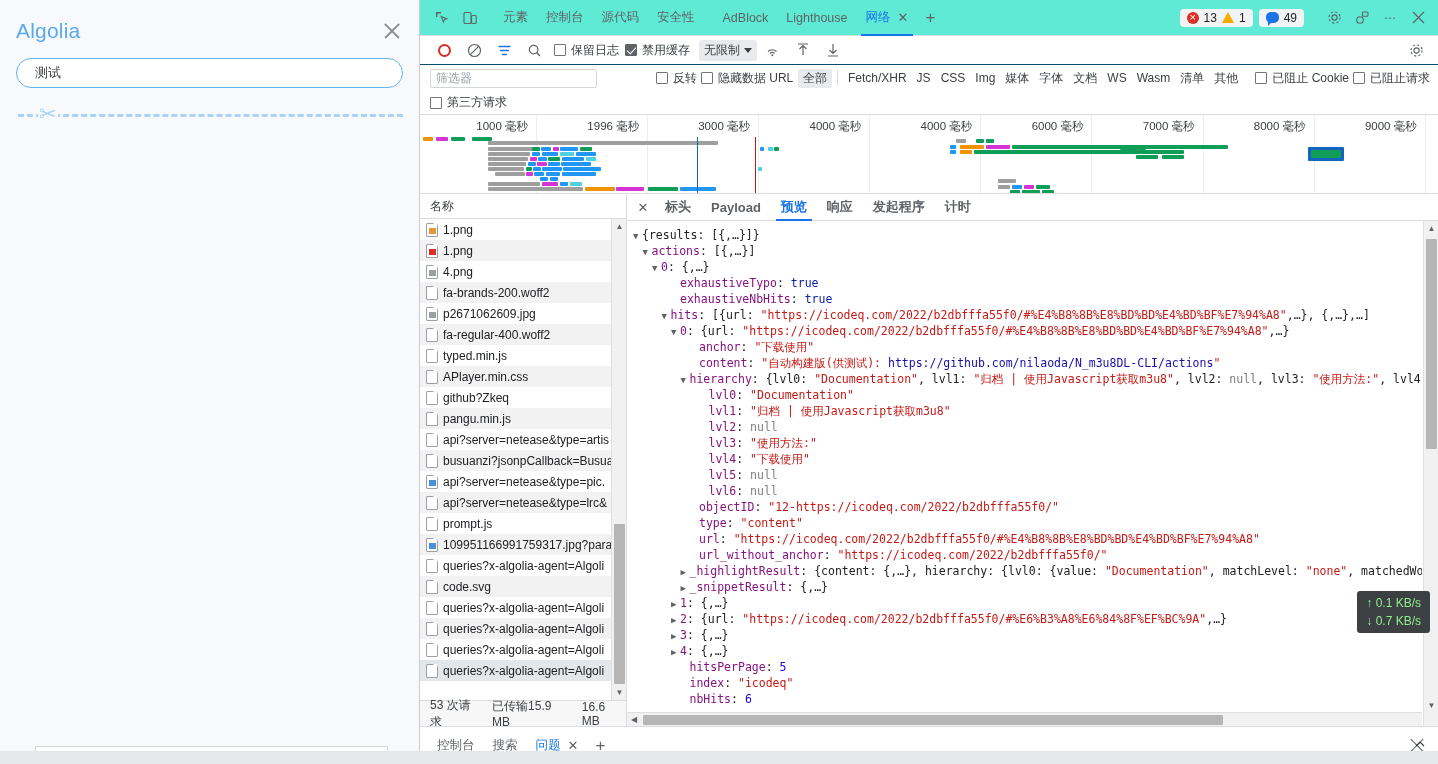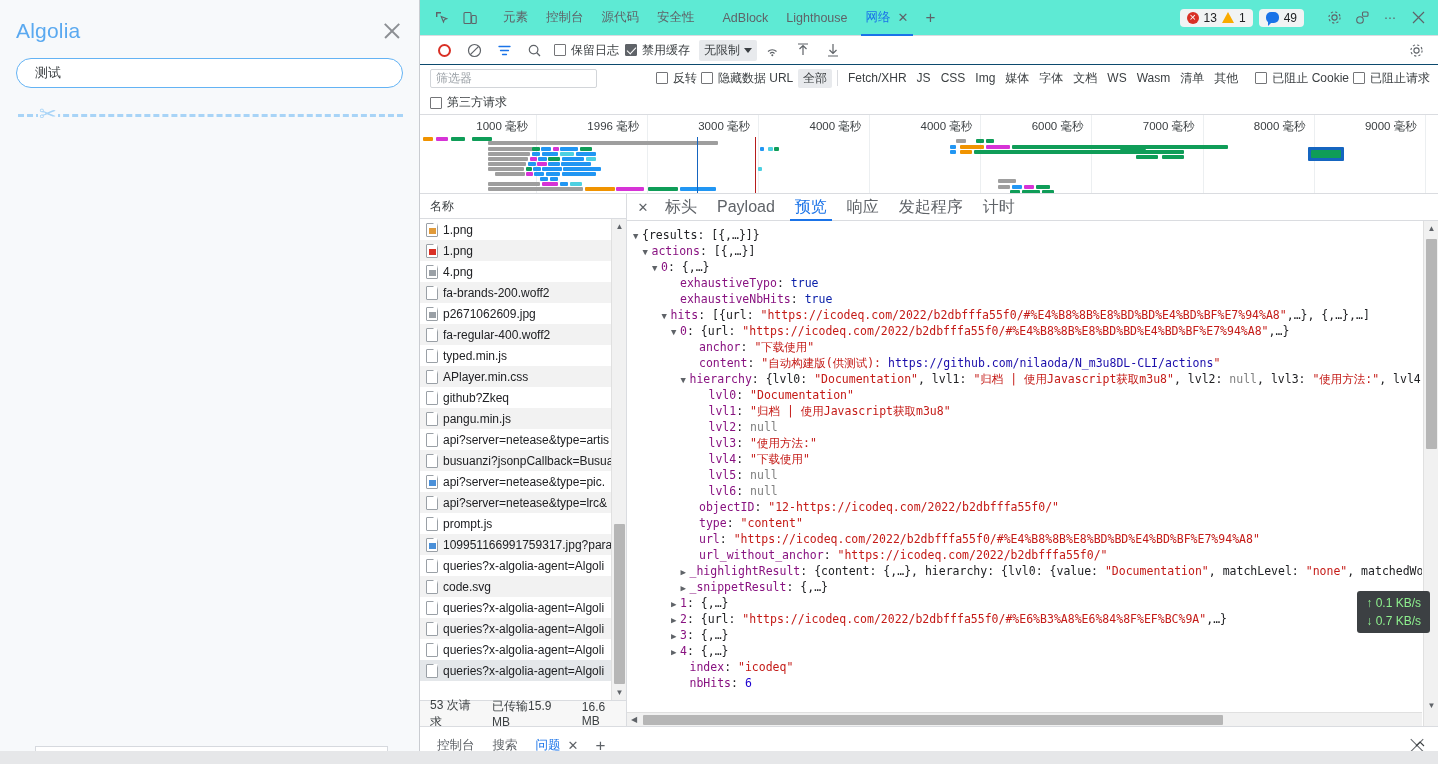--- a/index.html
+++ b/index.html
@@ -287,22 +287,23 @@
   .det-tabs {
     height: 27px; min-height: 27px; display: flex; align-items: center;
     border-bottom: 1px solid #dadce0; padding-left: 4px; background: #fff;
   }
   .det-x {
     width: 24px; height: 24px; display: flex; align-items: center;
     justify-content: center; color: #5f6368; font-size: 13px; cursor: pointer;
   }
   .det-tab {
     height: 27px; padding: 0 10px; display: flex; align-items: center;
-    font-size: 16px; color: #5f6368; cursor: pointer; position: relative;
+    font-size: 13px; color: #5f6368; cursor: pointer; position: relative;
     white-space: nowrap;
+    font-weight: bold;
   }
   .det-tab.active { color: #1a73e8; }
   .det-tab.active:after {
     content: ""; position: absolute; left: 5px; right: 5px; bottom: 0;
     height: 2px; background: #1a73e8;
   }
   .json-wrap { flex: 1 1 auto; position: relative; overflow: hidden; }
   .json {
     position: absolute; inset: 0 16px 14px 0;
     font-family: "DejaVu Sans Mono", monospace;
@@ -842,20 +843,21 @@
               <div class="jline" style="padding-left: 57px;"><span class="tw">&nbsp;</span><span class="k-prop">objectID</span><span class="k-punc">: </span><span class="k-str">"12-https://icodeq.com/2022/b2dbfffa55f0/"</span></div>
               <div class="jline" style="padding-left: 57px;"><span class="tw">&nbsp;</span><span class="k-prop">type</span><span class="k-punc">: </span><span class="k-str">"content"</span></div>
               <div class="jline" style="padding-left: 57px;"><span class="tw">&nbsp;</span><span class="k-prop">url</span><span class="k-punc">: </span><span class="k-str">"https://icodeq.com/2022/b2dbfffa55f0/#%E4%B8%8B%E8%BD%BD%E4%BD%BF%E7%94%A8"</span></div>
               <div class="jline" style="padding-left: 57px;"><span class="tw">&nbsp;</span><span class="k-prop">url_without_anchor</span><span class="k-punc">: </span><span class="k-str">"https://icodeq.com/2022/b2dbfffa55f0/"</span></div>
               <div class="jline" style="padding-left: 47.5px;"><span class="tw">▶</span><span class="k-prop">_highlightResult</span><span class="k-punc">: {content: {,…}, hierarchy: {lvl0: {value: </span><span class="k-str">"Documentation"</span><span class="k-punc">, matchLevel: </span><span class="k-str">"none"</span><span class="k-punc">, matchedWord</span></div>
               <div class="jline" style="padding-left: 47.5px;"><span class="tw">▶</span><span class="k-prop">_snippetResult</span><span class="k-punc">: {,…}</span></div>
               <div class="jline" style="padding-left: 38px;"><span class="tw">▶</span><span class="k-prop">1</span><span class="k-punc">: {,…}</span></div>
               <div class="jline" style="padding-left: 38px;"><span class="tw">▶</span><span class="k-prop">2</span><span class="k-punc">: {url: </span><span class="k-str">"https://icodeq.com/2022/b2dbfffa55f0/#%E6%B3%A8%E6%84%8F%EF%BC%9A"</span><span class="k-punc">,…}</span></div>
               <div class="jline" style="padding-left: 38px;"><span class="tw">▶</span><span class="k-prop">3</span><span class="k-punc">: {,…}</span></div>
               <div class="jline" style="padding-left: 38px;"><span class="tw">▶</span><span class="k-prop">4</span><span class="k-punc">: {,…}</span></div>
+              <div class="jline" style="padding-left: 47.5px;"><span class="tw">&nbsp;</span><span class="k-prop">hitsPerPage</span><span class="k-punc">: </span><span class="k-num">5</span></div>
               <div class="jline" style="padding-left: 47.5px;"><span class="tw">&nbsp;</span><span class="k-prop">index</span><span class="k-punc">: </span><span class="k-str">"icodeq"</span></div>
               <div class="jline" style="padding-left: 47.5px;"><span class="tw">&nbsp;</span><span class="k-prop">nbHits</span><span class="k-punc">: </span><span class="k-num">6</span></div>
             </div>
           <div class="det-vscroll">
             <div class="arrow" style="top:0">▲</div>
             <div class="thumb" style="top:18px;height:210px"></div>
             <div class="arrow" style="bottom:14px">▼</div>
           </div>
           <div class="hscroll">
             <div class="arrow" style="left:0">◀</div>

